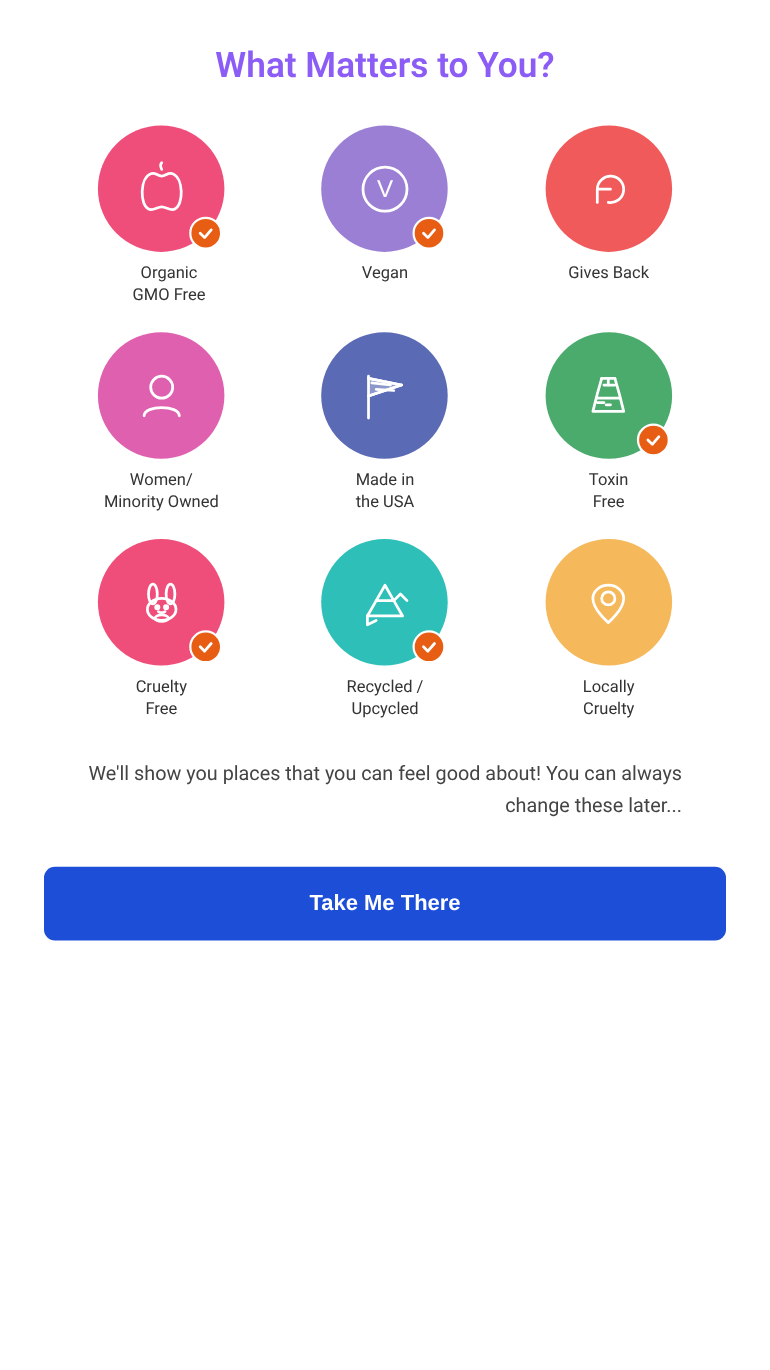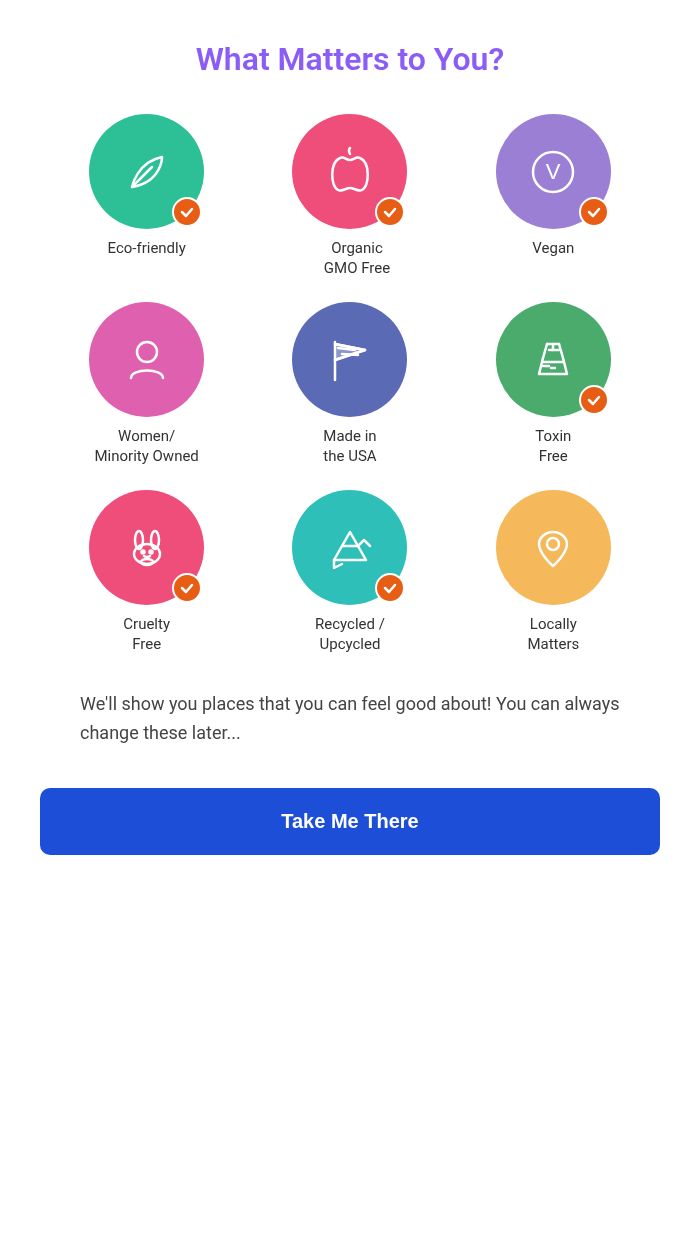--- a/index.html
+++ b/index.html
@@ -68,21 +68,21 @@
     }
     .item-label {
       font-size: 15px;
       color: #333;
       text-align: center;
       line-height: 1.3;
     }
     .footer-text {
       font-size: 18px;
       color: #444;
-      text-align: left;
+      text-align: right;
       line-height: 1.6;
       max-width: 580px;
       margin-bottom: 40px;
       padding: 0 20px;
     }
     .cta-button {
       width: 100%;
       max-width: 620px;
       background: #1d4ed8;
       color: #fff;
@@ -101,36 +101,20 @@
     }
   </style>
 </head>
 <body>
 
 <h1 class="page-title">What Matters to You?</h1>
 
 <div class="grid" id="items-grid">
     <div class="item">
       <div class="circle-wrap">
-        <div class="circle" style="background: rgb(45, 191, 149);">
-          <svg viewBox="0 0 60 60" stroke="white" stroke-width="2.5" fill="none" stroke-linecap="round" stroke-linejoin="round">
-            <path d="M15 45 C15 45 20 20 45 15 C45 15 45 40 15 45Z"></path>
-            <line x1="15" y1="45" x2="35" y2="25"></line>
-          </svg>
-        </div>
-        <div class="check-badge">
-          <svg viewBox="0 0 16 16" fill="none">
-            <polyline points="3,8 7,12 13,5" stroke="white" stroke-width="2.5" stroke-linecap="round" stroke-linejoin="round"></polyline>
-          </svg>
-        </div>
-      </div>
-      <div class="item-label" style="white-space: pre-line;">Eco-friendly</div>
-    </div>
-    <div class="item">
-      <div class="circle-wrap">
         <div class="circle" style="background: rgb(240, 78, 122);">
           <svg viewBox="0 0 60 60" stroke="white" stroke-width="2.5" fill="none" stroke-linecap="round" stroke-linejoin="round">
             <path d="M30 12 C30 12 28 8 30 6"></path>
             <path d="M20 16 C10 20 10 44 18 48 C22 50 26 46 30 46 C34 46 38 50 42 48 C50 44 50 20 40 16 C36 14 34 18 30 18 C26 18 24 14 20 16Z"></path>
           </svg>
         </div>
         <div class="check-badge">
           <svg viewBox="0 0 16 16" fill="none">
             <polyline points="3,8 7,12 13,5" stroke="white" stroke-width="2.5" stroke-linecap="round" stroke-linejoin="round"></polyline>
           </svg>
@@ -147,20 +131,31 @@
             <text x="30" y="37" text-anchor="middle" font-size="22" font-family="sans-serif" fill="white" stroke="none">V</text>
           </svg>
         </div>
         <div class="check-badge">
           <svg viewBox="0 0 16 16" fill="none">
             <polyline points="3,8 7,12 13,5" stroke="white" stroke-width="2.5" stroke-linecap="round" stroke-linejoin="round"></polyline>
           </svg>
         </div>
       </div>
       <div class="item-label" style="white-space: pre-line;">Vegan</div>
+    </div>
+    <div class="item">
+      <div class="circle-wrap">
+        <div class="circle" style="background: rgb(240, 90, 90);">
+          <svg viewBox="0 0 60 60" stroke="white" stroke-width="2.5" fill="none" stroke-linecap="round" stroke-linejoin="round">
+            <path d="M20 30 A12 12 0 1 1 30 42"></path>
+            <polyline points="20,42 20,30 32,30"></polyline>
+          </svg>
+        </div>
+      </div>
+      <div class="item-label" style="white-space: pre-line;">Gives Back</div>
     </div>
     <div class="item">
       <div class="circle-wrap">
         <div class="circle" style="background: rgb(224, 96, 176);">
           <svg viewBox="0 0 60 60" stroke="white" stroke-width="2.5" fill="none" stroke-linecap="round" stroke-linejoin="round">
             <circle cx="30" cy="22" r="10"></circle>
             <path d="M14 48 C14 38 46 38 46 48"></path>
           </svg>
         </div>
       </div>
@@ -250,19 +245,19 @@
     <div class="item">
       <div class="circle-wrap">
         <div class="circle" style="background: rgb(245, 184, 90);">
           <svg viewBox="0 0 60 60" stroke="white" stroke-width="2.5" fill="none" stroke-linecap="round" stroke-linejoin="round">
             <circle cx="30" cy="26" r="6"></circle>
             <path d="M30 14 C22 14 16 20 16 26 C16 36 30 48 30 48 C30 48 44 36 44 26 C44 20 38 14 30 14Z"></path>
           </svg>
         </div>
       </div>
       <div class="item-label" style="white-space: pre-line;">Locally
-Matters</div>
+Cruelty</div>
     </div>
   </div>
 
 <p class="footer-text">We'll show you places that you can feel good about! You can always change these later...</p>
 
 <button class="cta-button">Take Me There</button>
 
 </body></html>

